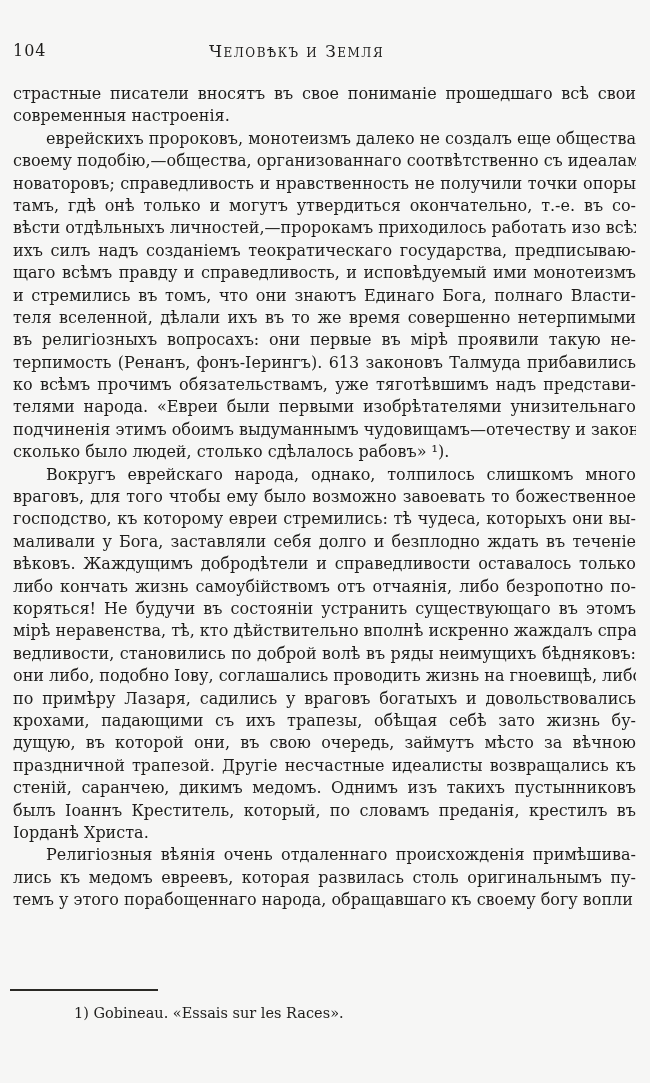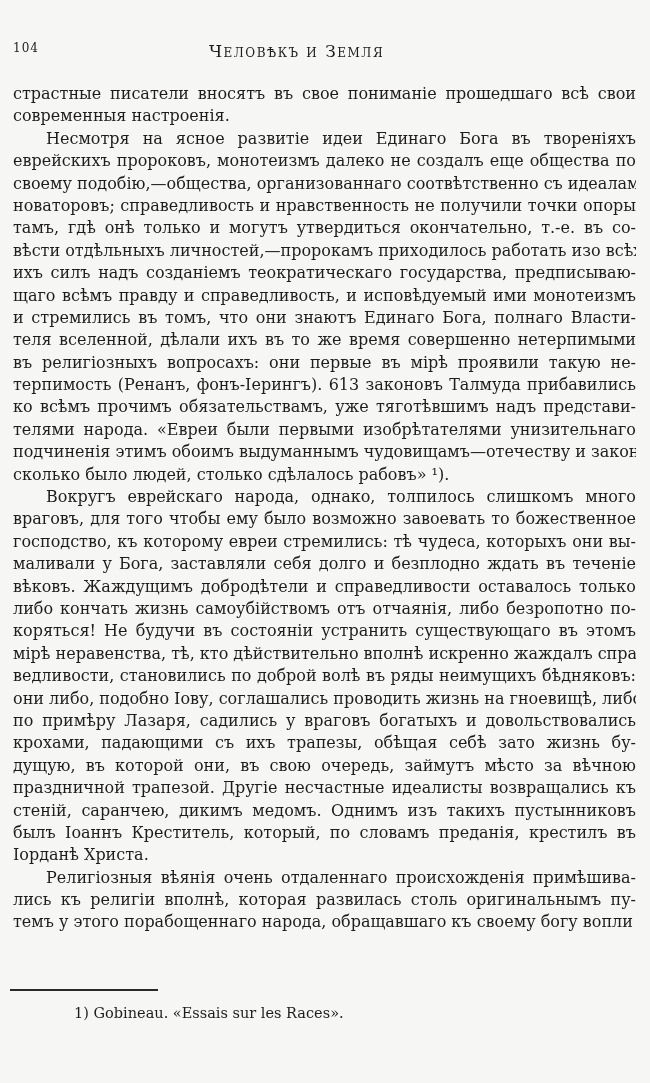--- a/index.html
+++ b/index.html
@@ -16,21 +16,21 @@
     position: absolute;
     top: 41px;
     left: 13px;
     right: 13px;
     height: 22px;
   }
   .page-number {
     position: absolute;
     left: 0;
     top: 0;
-    font-size: 12px;
+    font-size: 16px;
     letter-spacing: 1px;
   }
   .running-title {
     position: absolute;
     left: 0;
     right: 57px;
     top: 0;
     text-align: center;
     font-variant: small-caps;
     font-size: 17px;
@@ -82,21 +82,20 @@
     <span class="page-number">104</span>
     <span class="running-title">Человѣкъ и Земля</span>
   </div>
 
   <div class="text-block">
       <div class="para">
         <div class="line">страстные писатели вносятъ въ свое пониманіе прошедшаго всѣ свои</div>
         <div class="line last">современныя настроенія.</div>
       </div>
       <div class="para indent">
-        <div class="line">Несмотря на ясное развитіе идеи Единаго Бога въ твореніяхъ</div>
         <div class="line">еврейскихъ пророковъ, монотеизмъ далеко не создалъ еще общества по</div>
         <div class="line">своему подобію,—общества, организованнаго соотвѣтственно съ идеалами</div>
         <div class="line">новаторовъ; справедливость и нравственность не получили точки опоры</div>
         <div class="line">тамъ, гдѣ онѣ только и могутъ утвердиться окончательно, т.-е. въ со-</div>
         <div class="line">вѣсти отдѣльныхъ личностей,—пророкамъ приходилось работать изо всѣхъ</div>
         <div class="line">ихъ силъ надъ созданіемъ теократическаго государства, предписываю-</div>
         <div class="line">щаго всѣмъ правду и справедливость, и исповѣдуемый ими монотеизмъ</div>
         <div class="line">и стремились въ томъ, что они знаютъ Единаго Бога, полнаго Власти-</div>
         <div class="line">теля вселенной, дѣлали ихъ въ то же время совершенно нетерпимыми</div>
         <div class="line">въ религіозныхъ вопросахъ: они первые въ мірѣ проявили такую не-</div>
@@ -120,20 +119,20 @@
         <div class="line">по примѣру Лазаря, садились у враговъ богатыхъ и довольствовались</div>
         <div class="line">крохами, падающими съ ихъ трапезы, обѣщая себѣ зато жизнь бу-</div>
         <div class="line">дущую, въ которой они, въ свою очередь, займутъ мѣсто за вѣчною</div>
         <div class="line">праздничной трапезой. Другіе несчастные идеалисты возвращались къ</div>
         <div class="line">стеній, саранчею, дикимъ медомъ. Однимъ изъ такихъ пустынниковъ</div>
         <div class="line">былъ Іоаннъ Креститель, который, по словамъ преданія, крестилъ въ</div>
         <div class="line last">Іорданѣ Христа.</div>
       </div>
       <div class="para indent">
         <div class="line">Религіозныя вѣянія очень отдаленнаго происхожденія примѣшива-</div>
-        <div class="line">лись къ религіи вполнѣ, которая развилась столь оригинальнымъ пу-</div>
+        <div class="line">лись къ медомъ евреевъ, которая развилась столь оригинальнымъ пу-</div>
         <div class="line last">темъ у этого порабощеннаго народа, обращавшаго къ своему богу вопли</div>
       </div>
     </div>
 
   <div class="footnote-rule"></div>
   <div class="footnote-text">1) Gobineau. «Essais sur les Races».</div>
 </div>
 
 </body></html>

